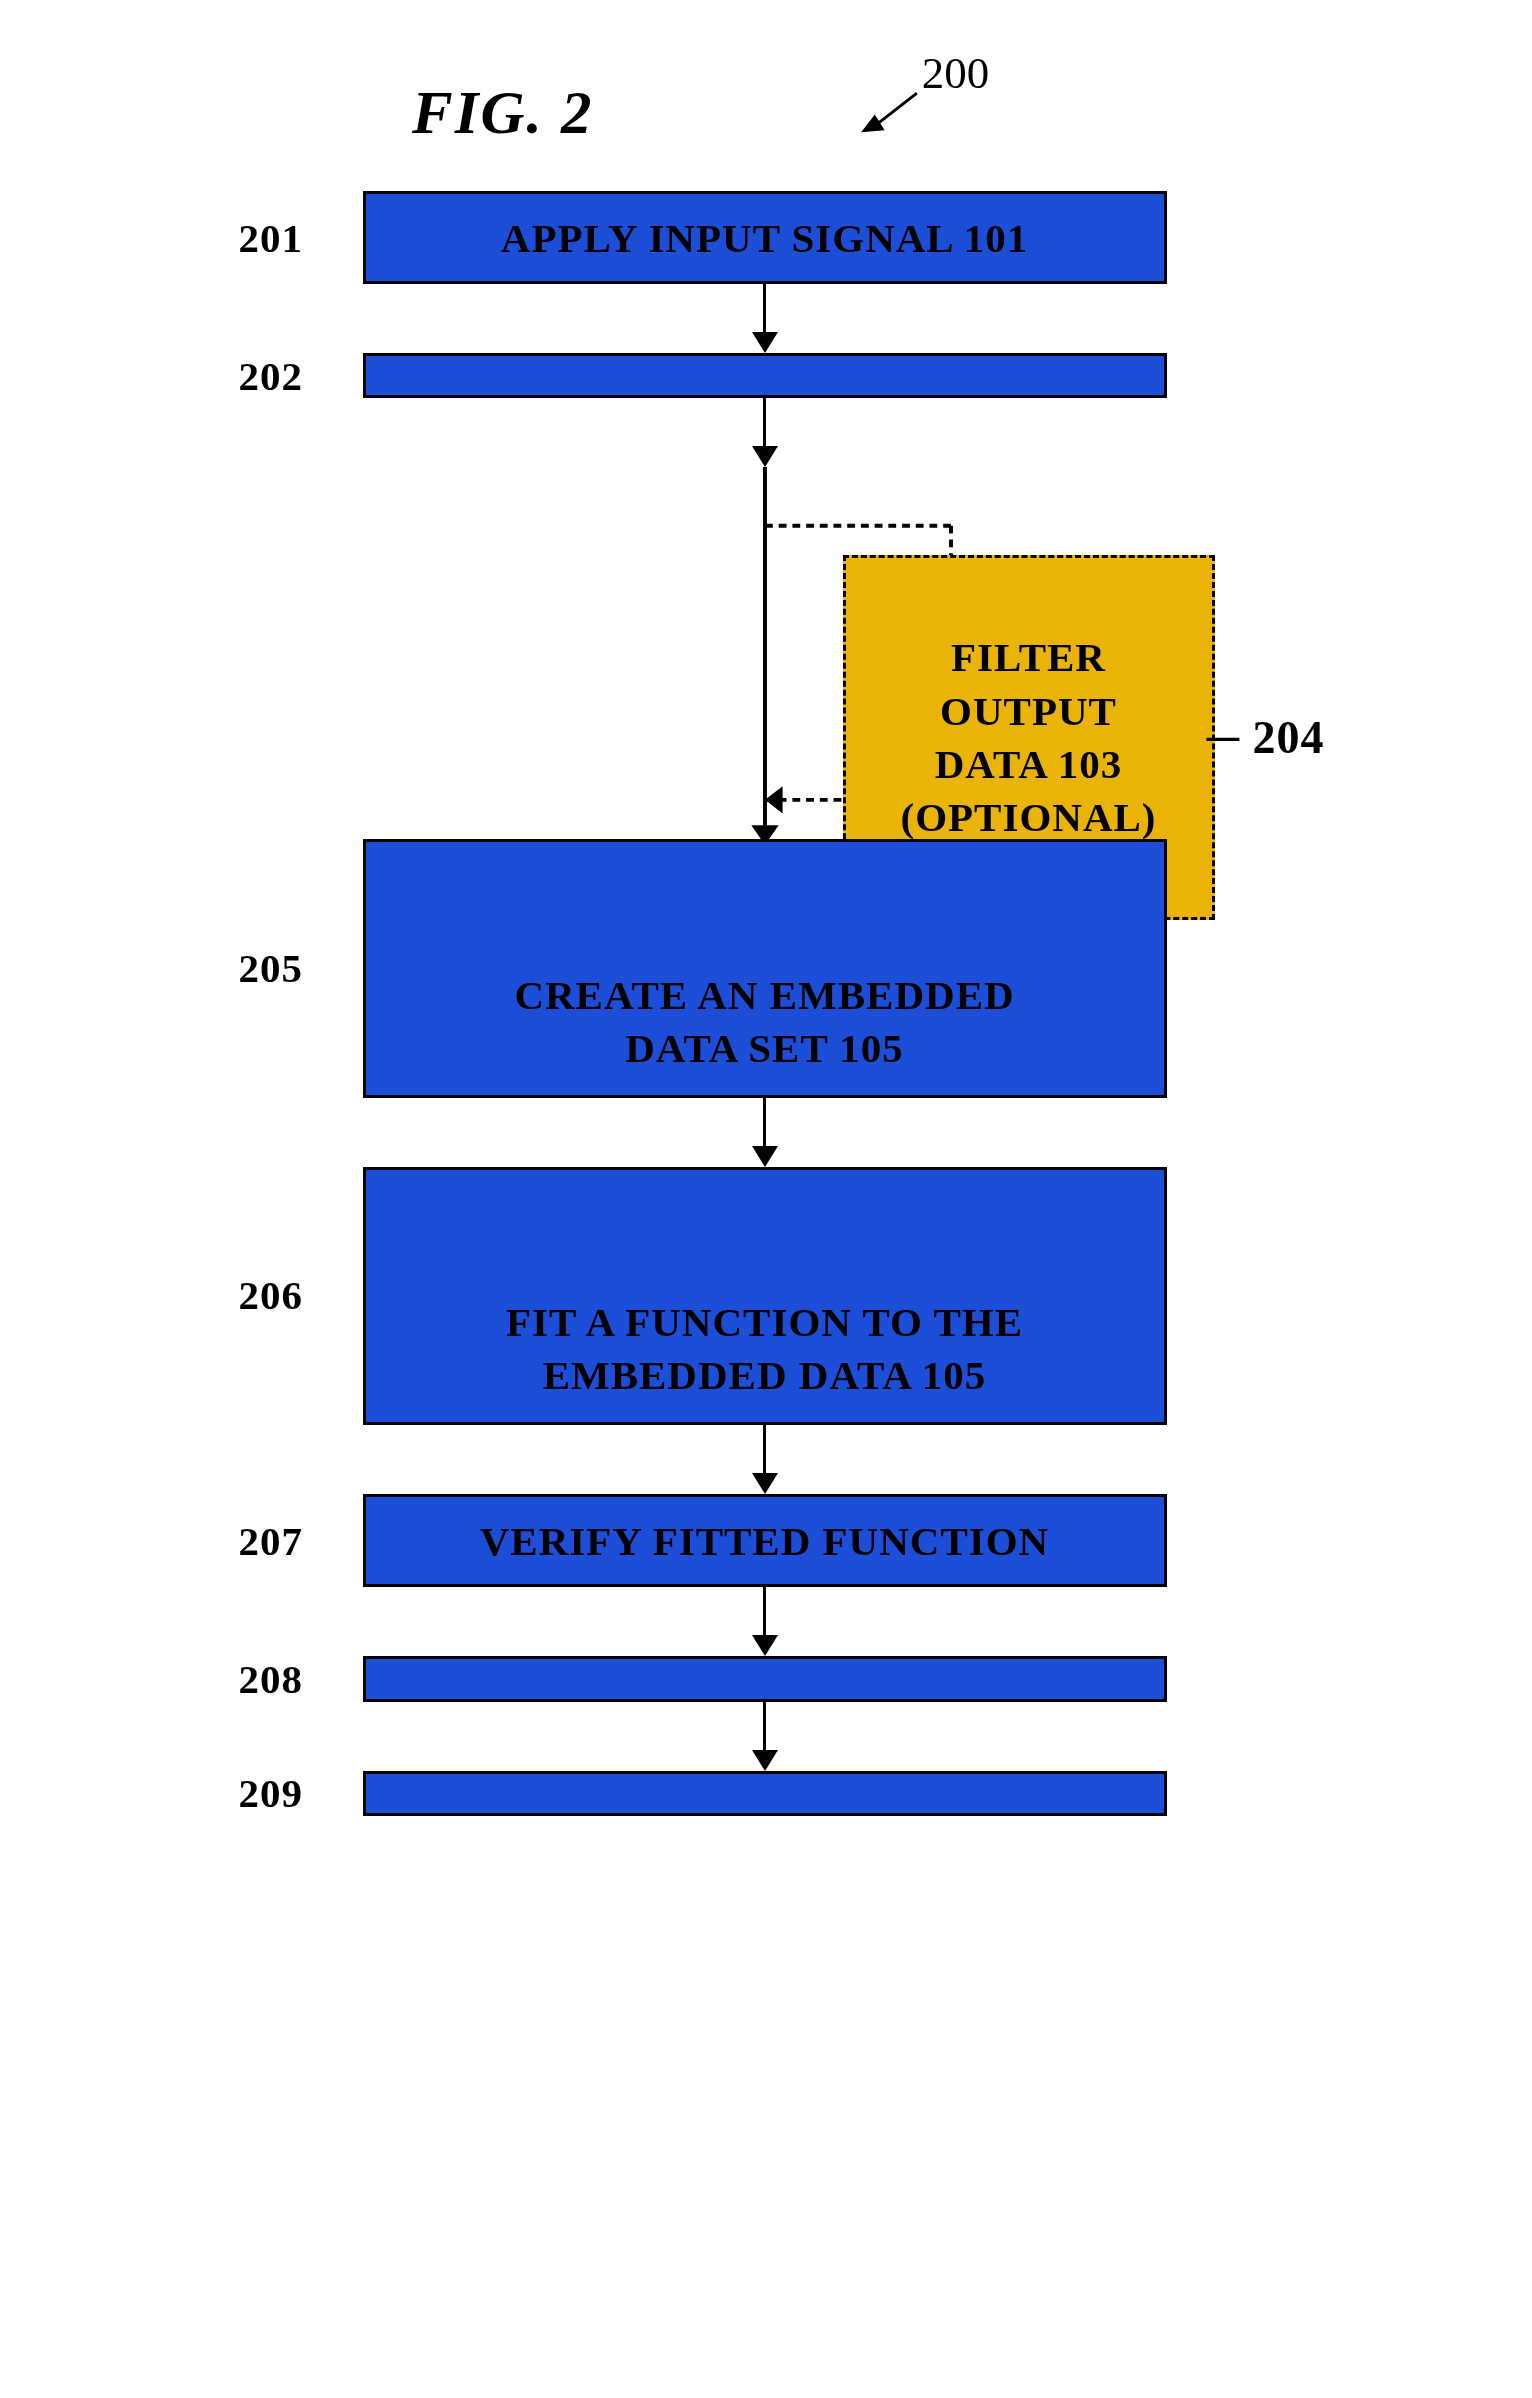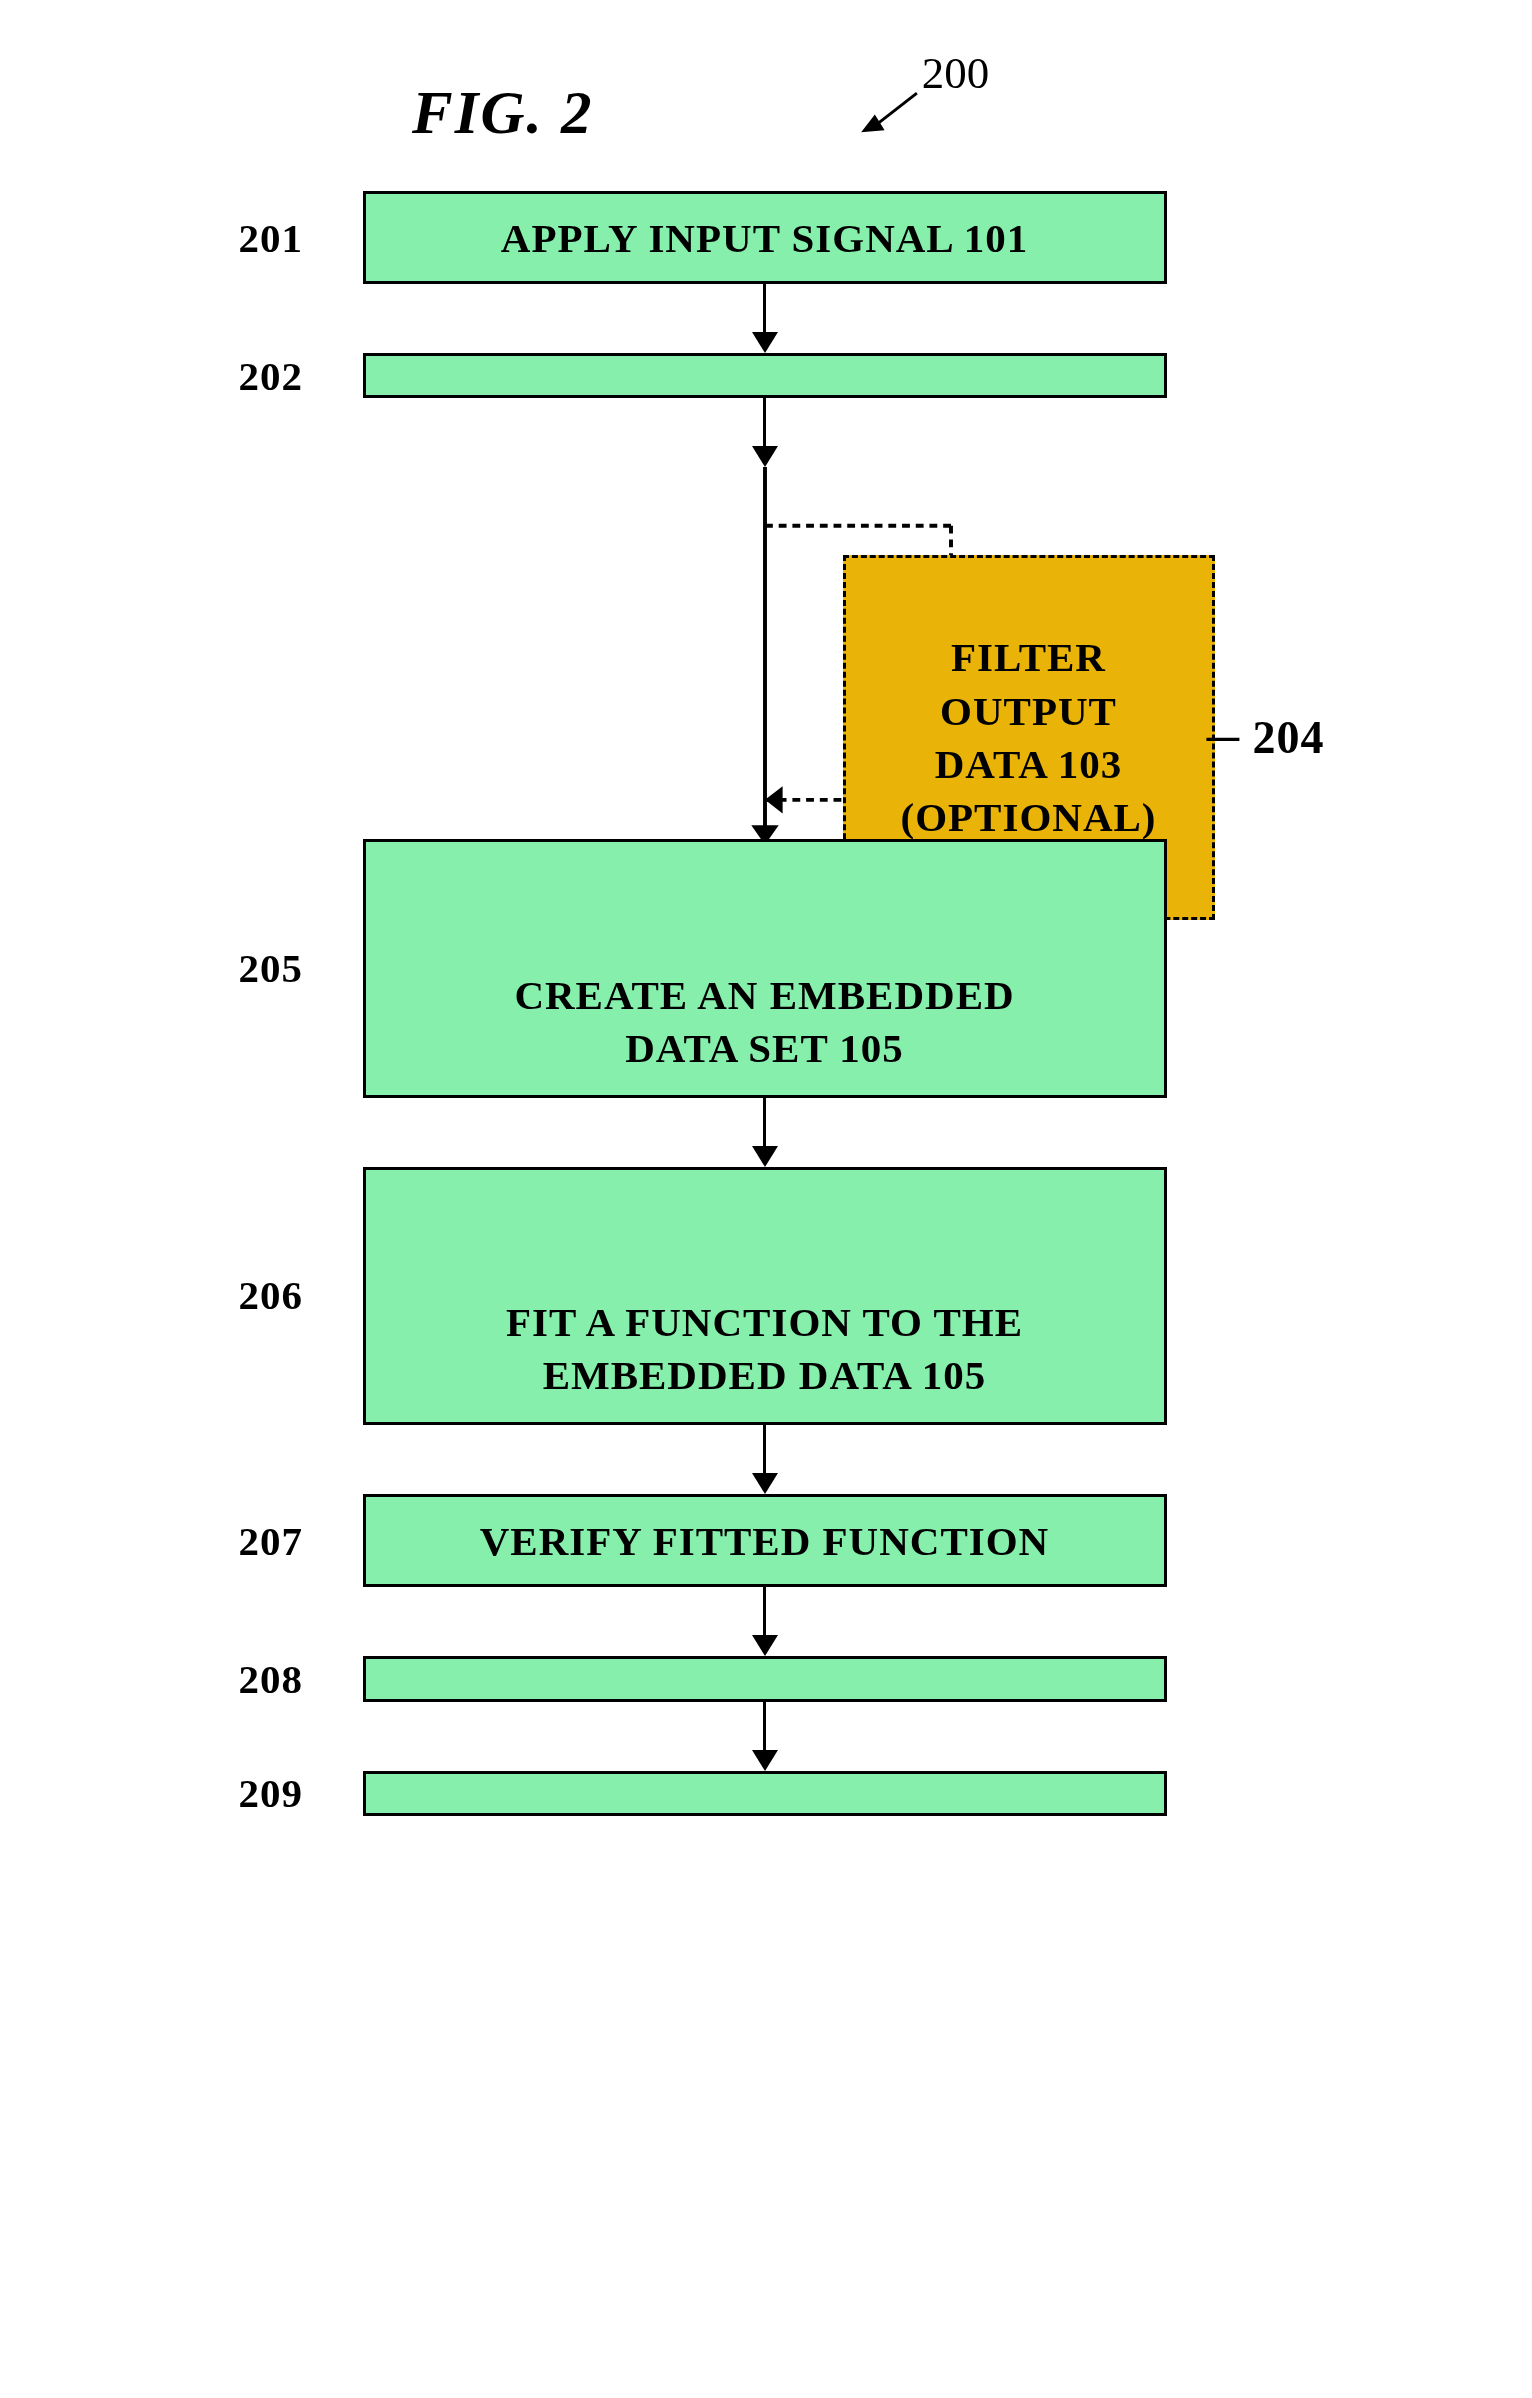--- a/index.html
+++ b/index.html
@@ -31,21 +31,21 @@
     }
 
     
     .flow-box {
       border: 3.9px solid #000;
       text-align: center;
       font-size: 41px;
       font-weight: bold;
       letter-spacing: 1px;
       padding: 19.6px 29px;
-      background: #86efac;
+      background: #1d4ed8;
       position: relative;
       text-transform: uppercase;
     }
 
     
     .flow-box-dashed {
       border: 3.9px dashed #000;
       text-align: center;
       font-size: 41px;
       font-weight: bold;

